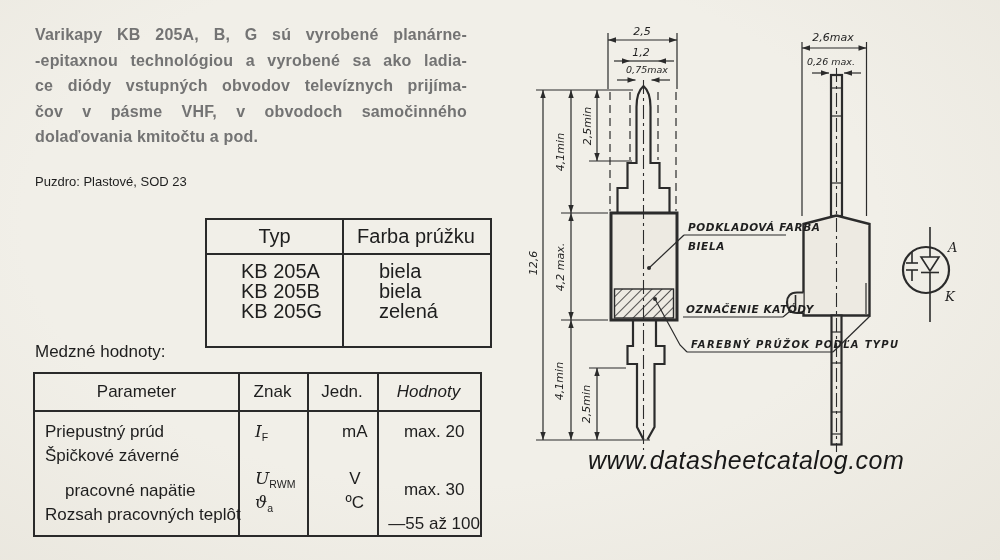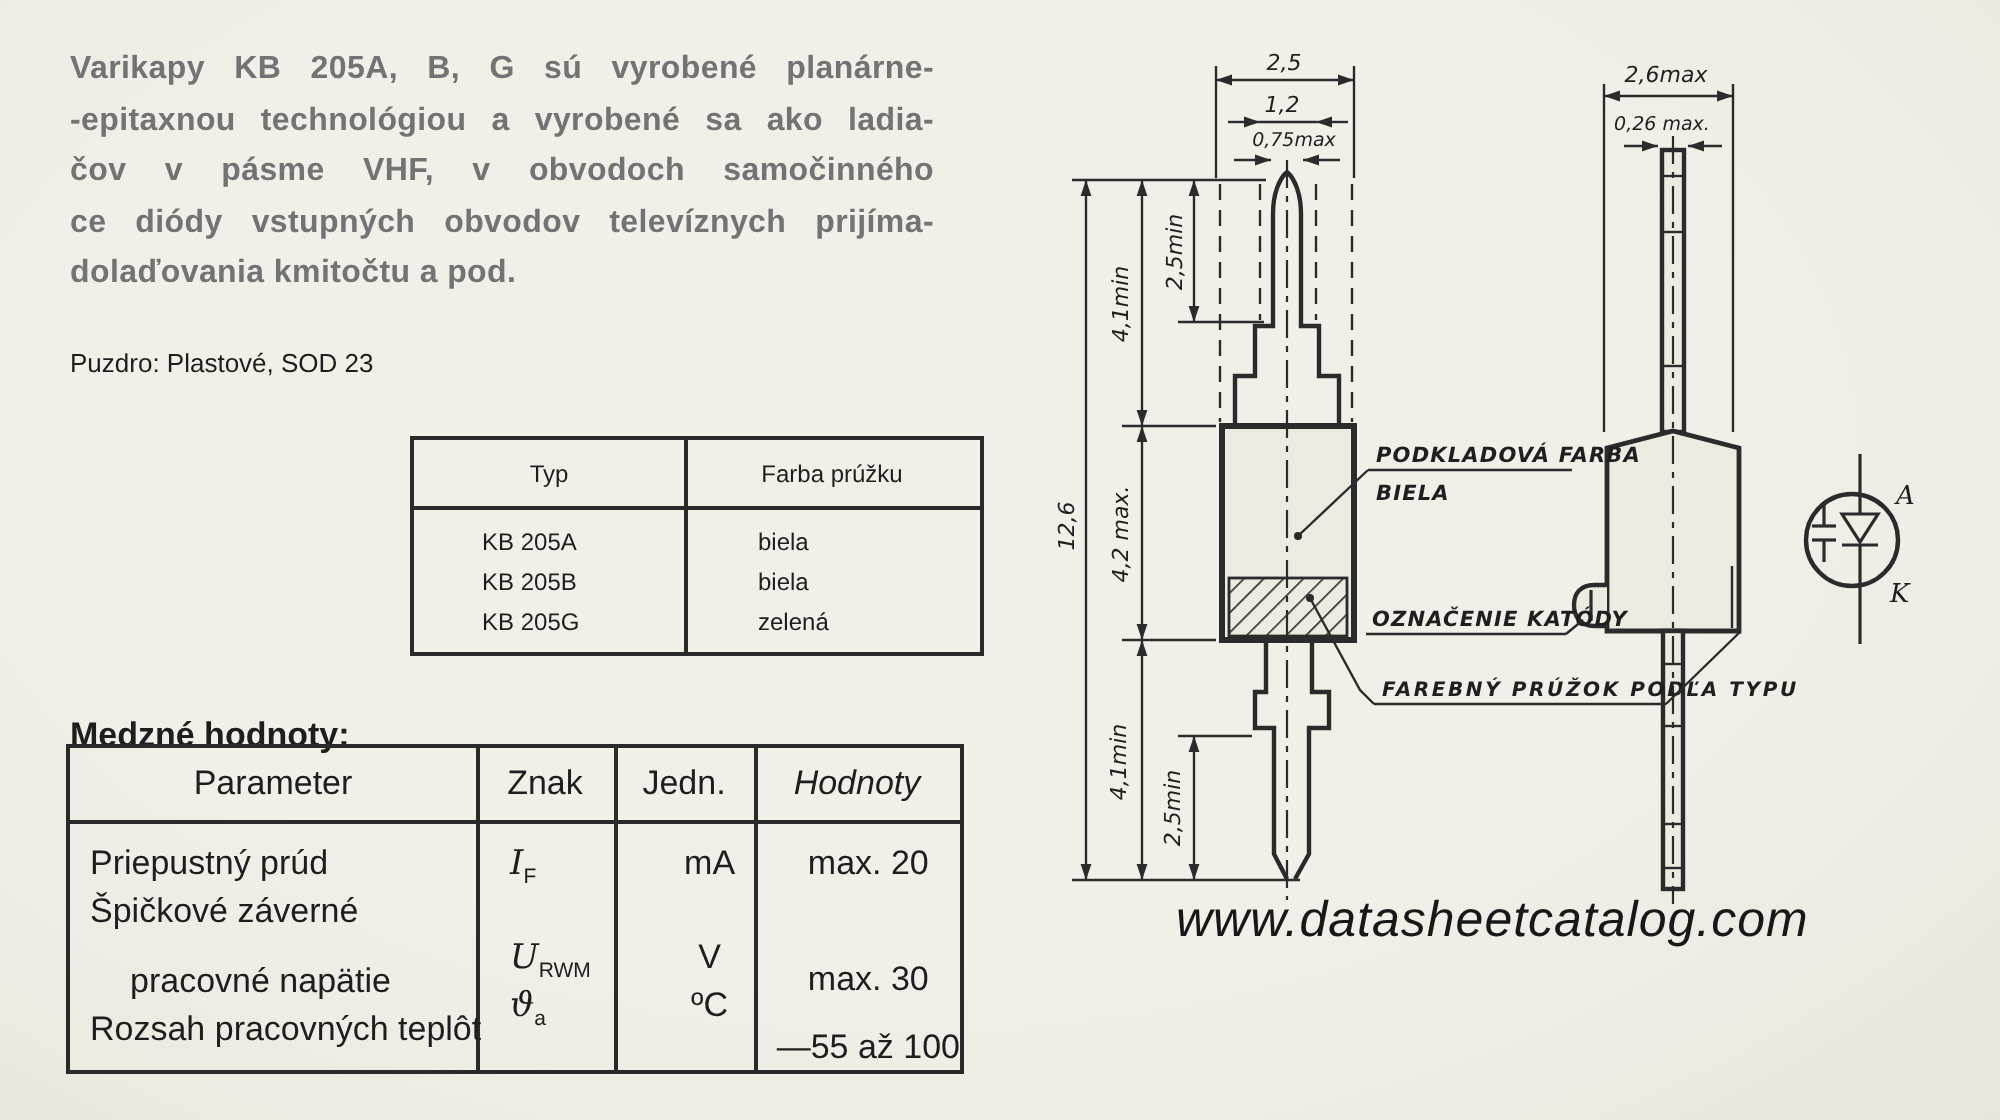--- a/index.html
+++ b/index.html
@@ -13,33 +13,33 @@
   .page { position:absolute; inset:0; }
 
   
   .intro { position:absolute; left:35px; top:22px; width:432px;
            font-weight:bold; font-size:16px; line-height:25.5px; letter-spacing:.2px; color:#737373;}
   .jline { text-align:justify; text-align-last:justify; white-space:normal; height:25.5px; overflow:hidden;}
   .jline.last { text-align-last:left; }
   .package-line { position:absolute; left:35px; top:174px; font-size:13px; }
 
   
-  .type-table { position:absolute; left:205px; top:218px; width:287px; height:110px;
-                border:2px solid #2a2a2a; font-size:12px; }
+  .type-table { position:absolute; left:205px; top:218px; width:287px; height:130px;
+                border:2px solid #2a2a2a; font-size:20px; }
   .tt-divider { position:absolute; left:135px; top:0; bottom:0; width:2px; background:#2a2a2a; }
   .tt-head { display:flex; height:35px; border-bottom:2px solid #2a2a2a; }
   .tt-head > div { display:flex; align-items:center; justify-content:center; }
   .tt-h1 { width:135px; } .tt-h2 { flex:1; }
   .tt-body { padding-top:6px; }
   .tt-row { display:flex; height:20px; line-height:20px;padding-left:23px; }
   .tt-row .c1 { width:135px; padding-left:11px; }
   .tt-row .c2 { flex:1; padding-left:14px; }
 
   
-  .limits-heading { position:absolute; left:35px; top:342px; font-weight:bold; font-size:17px;margin-top:16px; }
+  .limits-heading { position:absolute; left:35px; top:342px; font-weight:normal; font-size:17px; }
   .limits-table { position:absolute; left:33px; top:372px; width:449px; height:165px;
                   border:2px solid #2a2a2a; font-size:17px; }
   .lt-div { position:absolute; top:0; bottom:0; width:2px; background:#2a2a2a; }
   .lt-div.d1{ left:203px; } .lt-div.d2{ left:272px; } .lt-div.d3{ left:342px; }
   .lt-hline { position:absolute; left:0; right:0; top:36px; height:2px; background:#2a2a2a; }
   .lt-head { display:flex; height:36px; }
   .lt-head > div { display:flex; align-items:center; justify-content:center; }
   .lt-hc1 { width:203px; } .lt-hc2 { width:69px; } .lt-hc3 { width:70px; } .lt-hc4 { flex:1;font-style:italic; }
   .lt-body { position:absolute; left:0; right:0; top:38px; bottom:0; display:flex; padding-top:8px; }
   .lt-col { display:flex; flex-direction:column; }
@@ -73,22 +73,22 @@
                letter-spacing:.5px; color:#181818; }
 </style>
 </head>
 <body>
 
 <div class="page">
 
   <div class="intro">
     <div class="jline">Varikapy KB 205A, B, G sú vyrobené planárne-</div>
     <div class="jline">-epitaxnou technológiou a vyrobené sa ako ladia-</div>
+    <div class="jline">ce diódy vstupných obvodov televíznych prijíma-</div>
     <div class="jline">čov v pásme VHF, v obvodoch samočinného</div>
-    <div class="jline">ce diódy vstupných obvodov televíznych prijíma-</div>
     <div class="jline last">dolaďovania kmitočtu a pod.</div>
   </div>
 
   <div class="package-line">Puzdro: Plastové, SOD 23</div>
 
   <div class="type-table">
     <div class="tt-divider"></div>
     <div class="tt-head">
       <div class="tt-h1">Typ</div>
       <div class="tt-h2">Farba prúžku</div>

